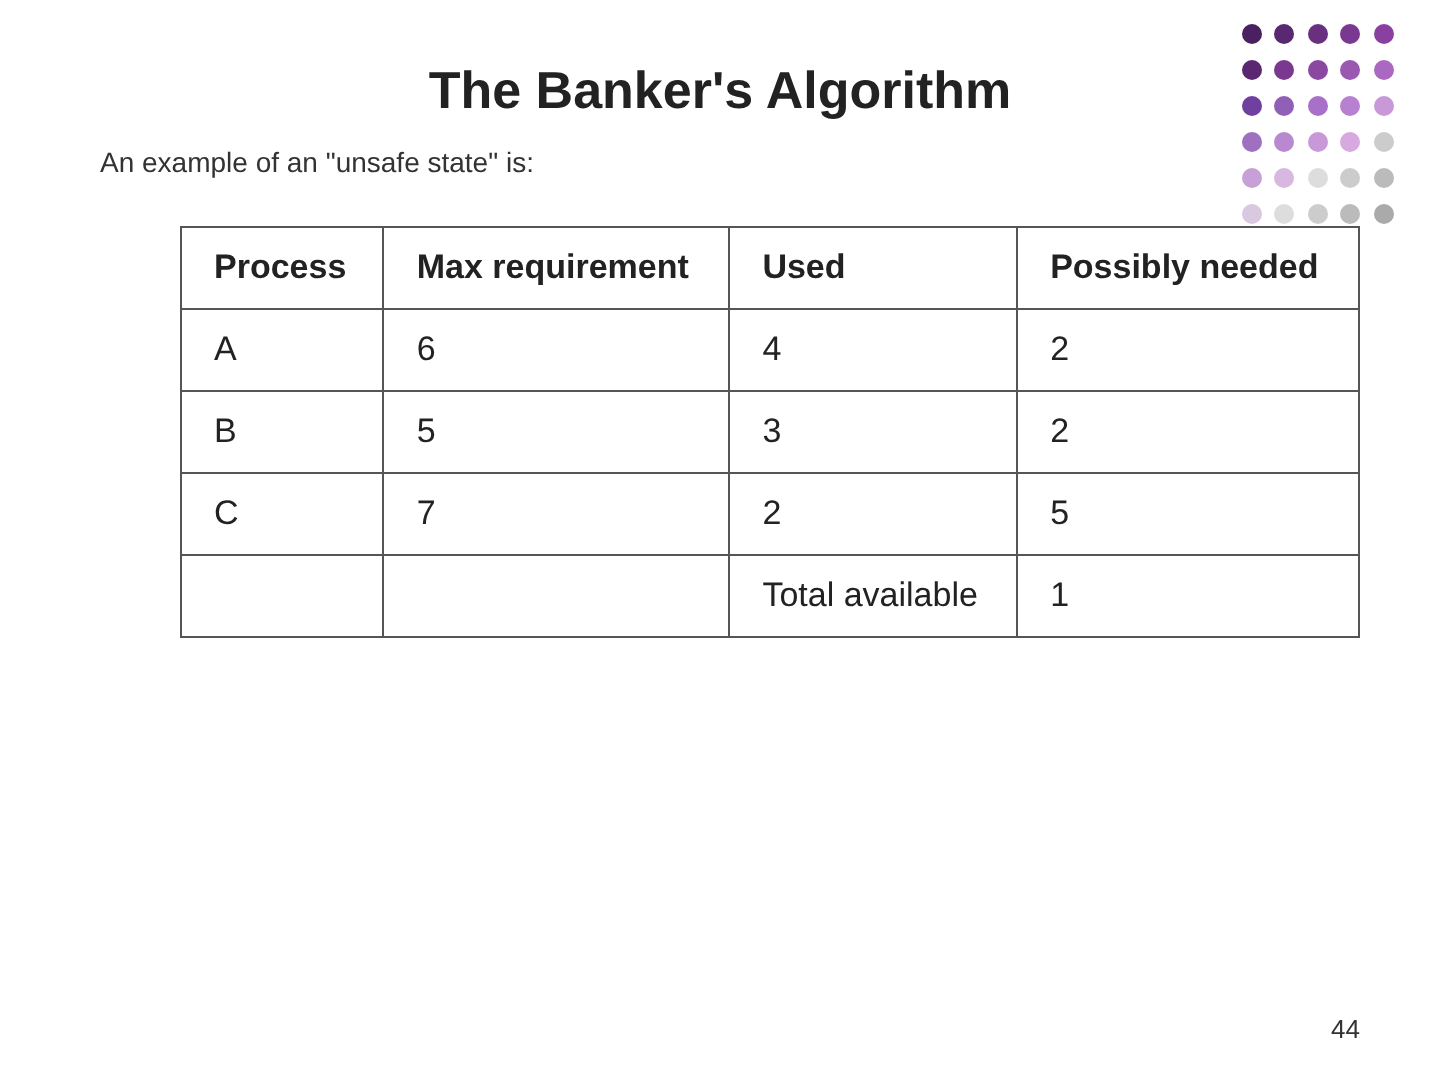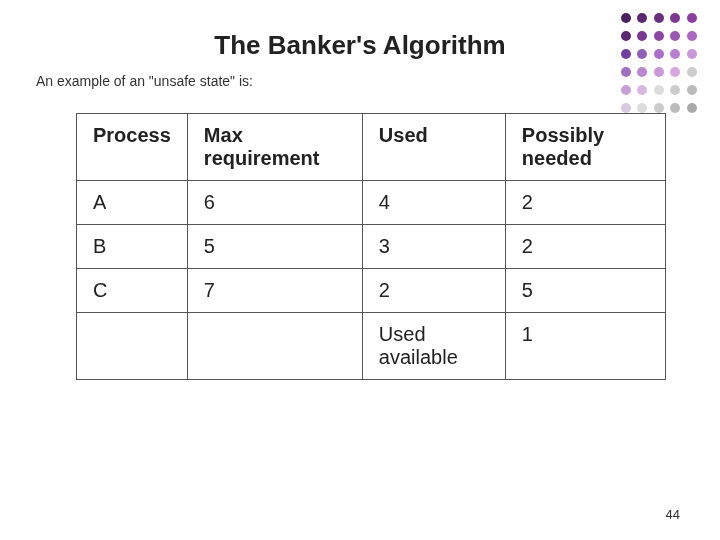--- a/index.html
+++ b/index.html
@@ -11,21 +11,21 @@
       font-family: Arial, sans-serif;
       position: relative;
       overflow: hidden;
     }
 
     .slide-container {
       width: 720px;
       height: 540px;
       background: #ffffff;
       position: relative;
-      padding: 30px 36px;
+      padding: 30px 50px;
     }
 
     .title {
       text-align: center;
       font-size: 26px;
       font-weight: bold;
       color: #222;
       margin-bottom: 12px;
     }
 
@@ -37,21 +37,21 @@
 
     table {
       border-collapse: collapse;
       width: 590px;
       margin-left: 40px;
     }
 
     table td {
       border: 1px solid #555;
       padding: 10px 16px;
-      font-size: 20px;
+      font-size: 17px;
       color: #222;
       vertical-align: top;
     }
 
     table tr:first-child td {
       font-weight: bold;
     }
 
     .footer-left {
       position: absolute;
@@ -168,21 +168,21 @@
     </tr>
     <tr>
       <td>C</td>
       <td>7</td>
       <td>2</td>
       <td>5</td>
     </tr>
     <tr>
       <td></td>
       <td></td>
-      <td>Used available</td>
+      <td>Total available</td>
       <td>1</td>
     </tr>
   </tbody>
     </table>
 
   <div class="footer-right">44</div>
 
 </div>
 
 </body></html>

